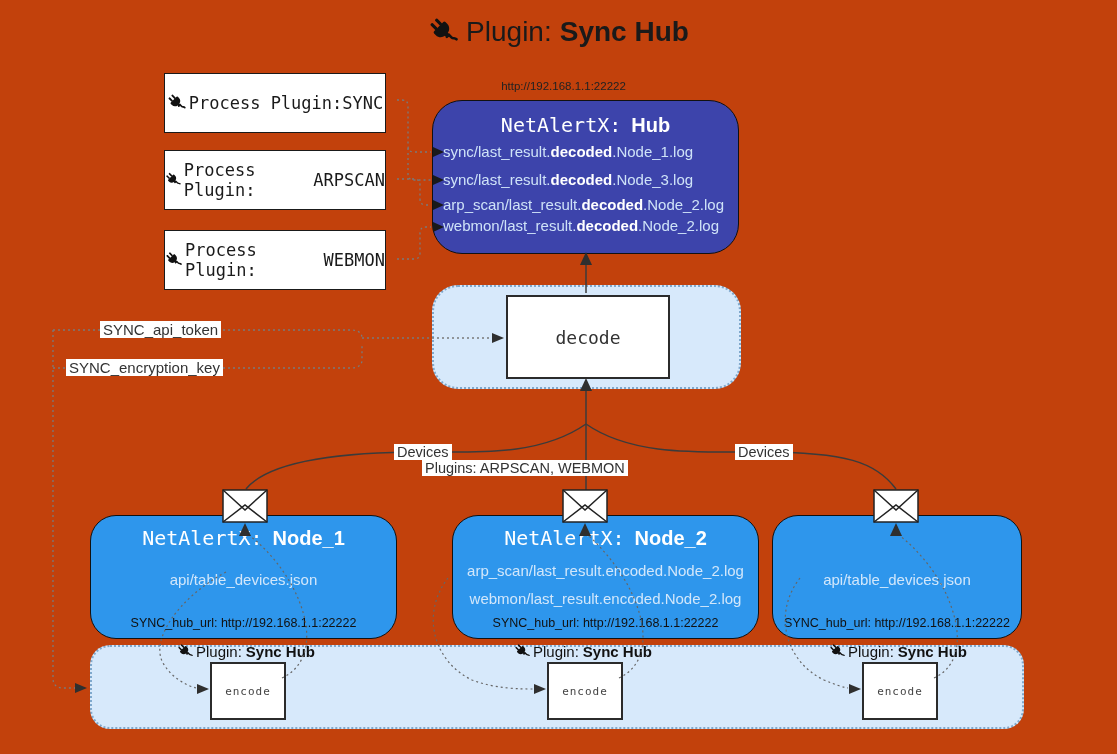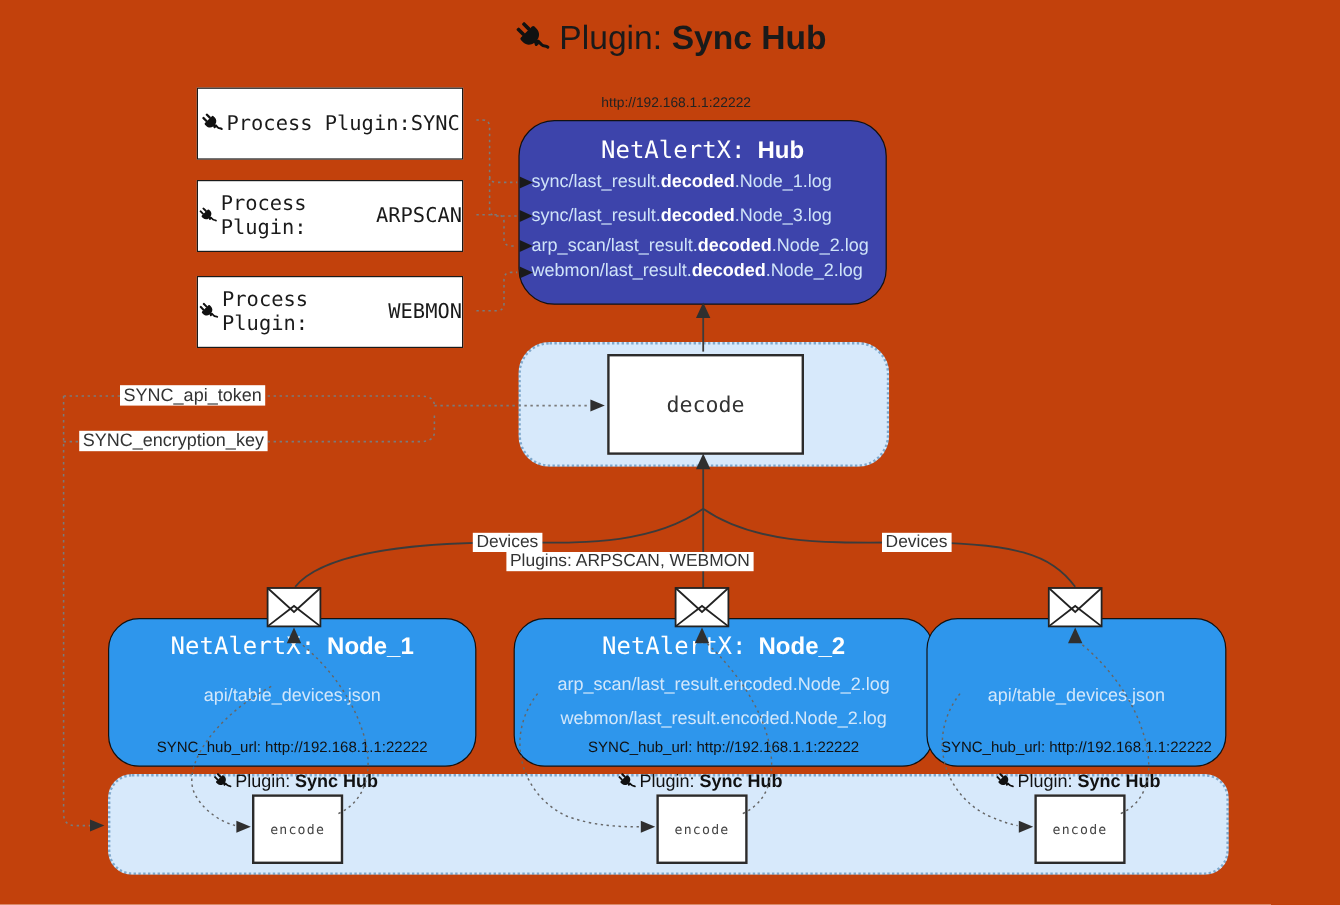--- a/index.html
+++ b/index.html
@@ -121,21 +121,21 @@
   <div class="abs lightbox decode-wrap"></div>
   <div class="abs whitebox decode-box">decode</div>
 
   <div class="abs node" style="left:90px;width:305px;">
     <div class="node-title">
       <span class="tp">NetAlertX:</span><b>Node_1</b>
     </div>
     <div class="node-file" style="top:55px;">api/table_devices.json</div>
     <div class="node-url">SYNC_hub_url: http://192.168.1.1:22222</div>
   </div>
-  <div class="abs node" style="left:428px;width:305px;padding-left:43px;">
+  <div class="abs node" style="left:452px;width:305px;">
     <div class="node-title">
       <span class="tp">NetAlertX:</span><b>Node_2</b>
     </div>
     <div class="node-file" style="top:46px;">arp_scan/last_result.encoded.Node_2.log</div>
     <div class="node-file" style="top:74px;">webmon/last_result.encoded.Node_2.log</div>
     <div class="node-url">SYNC_hub_url: http://192.168.1.1:22222</div>
   </div>
   <div class="abs node" style="left:772px;width:248px;">
     <div class="node-file" style="top:55px;">api/table_devices.json</div>
     <div class="node-url">SYNC_hub_url: http://192.168.1.1:22222</div>

